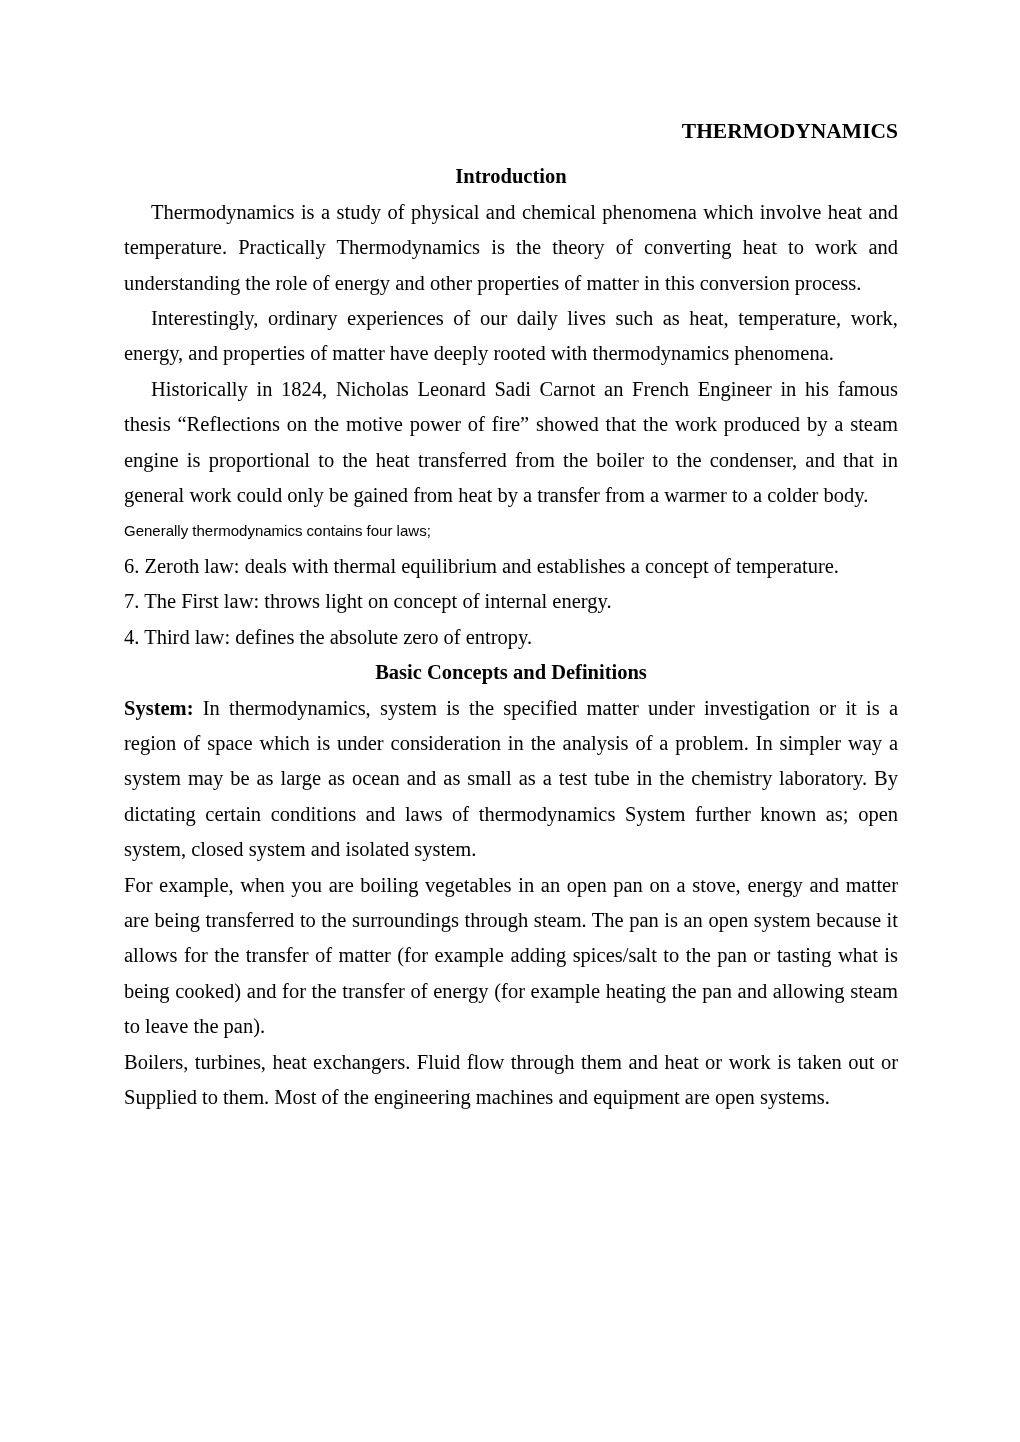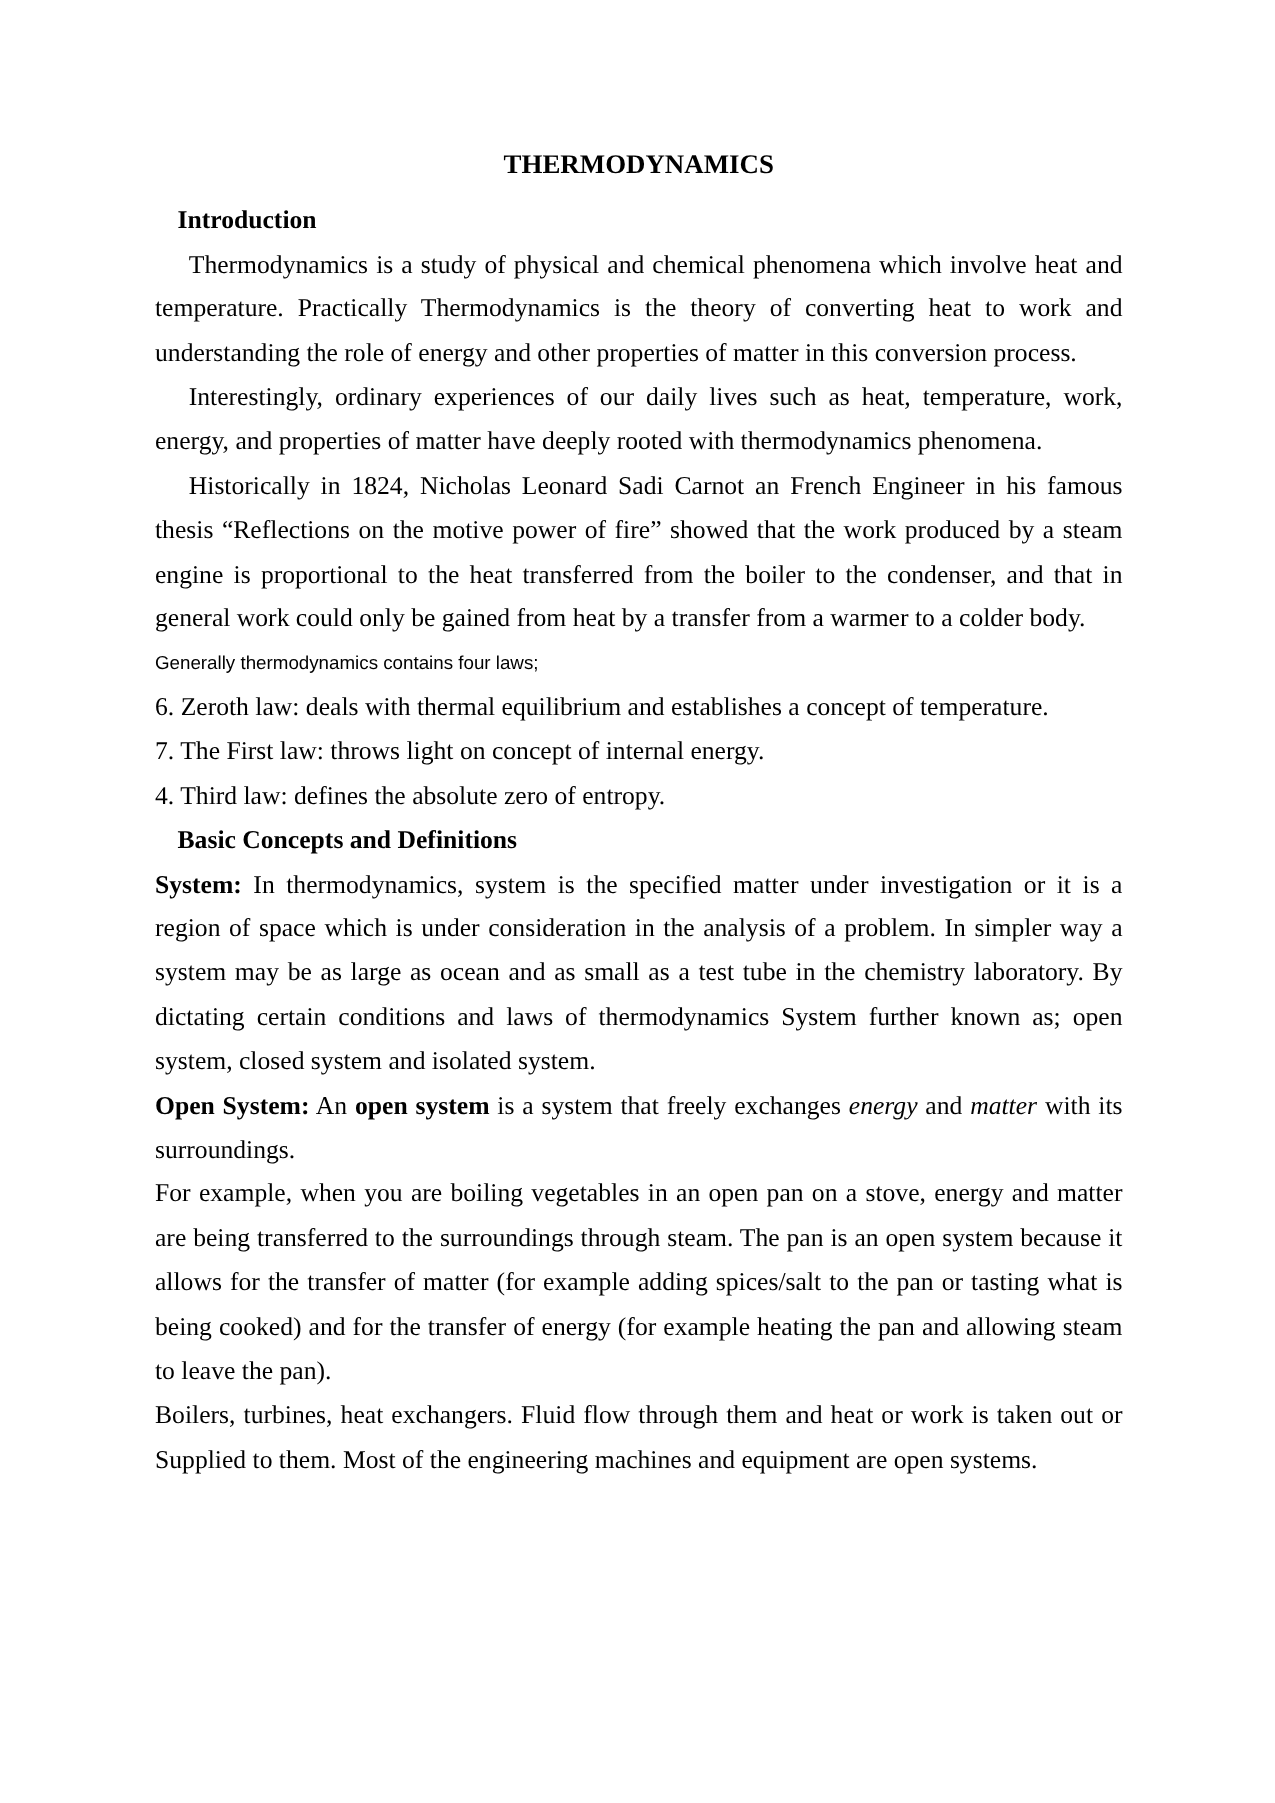--- a/index.html
+++ b/index.html
@@ -19,59 +19,57 @@
     box-sizing: border-box;
     padding: 114px 122px 0 124px;
     color: #000000;
     font-size: 20.5px;
     line-height: 35.4px;
     overflow: hidden;
   }
   .doc-title {
     margin: 0 0 10px 0;
     padding: 0;
-    text-align: center;
+    text-align: right;
     font-weight: bold;
     font-size: 21.5px;
     line-height: 35.4px;
     font-family: "Liberation Serif", serif;
   }
   p.para {
     margin: 0;
     padding: 0;
     text-align: justify;
   }
   p.para.indent {
     text-indent: 27px;
   }
   p.para.sans {
     font-family: "Liberation Sans", sans-serif;
     font-size: 15px;
     text-align: left;
   }
   p.para.heading {
-    text-align: left;
-    margin-left: 18px;
+    text-align: center;
   }
   .b { font-weight: bold; }
   .i { font-style: italic; }
 </style>
 </head>
 <body style="background: rgb(255, 255, 255);">
 
 <div class="page" style="background: rgb(255, 255, 255); color: rgb(0, 0, 0);">
   <h1 class="doc-title">THERMODYNAMICS</h1>
   <div id="doc-body">
       <p class="para heading"><span class="b">Introduction</span></p>
       <p class="para indent"><span>Thermodynamics is a study of physical and chemical phenomena which involve heat and temperature. Practically Thermodynamics is the theory of converting heat to work and understanding the role of energy and other properties of matter in this conversion process.</span></p>
       <p class="para indent"><span>Interestingly, ordinary experiences of our daily lives such as heat, temperature, work, energy, and properties of matter have deeply rooted with thermodynamics phenomena.</span></p>
       <p class="para indent"><span>Historically in 1824, Nicholas Leonard Sadi Carnot an French Engineer in his famous thesis “Reflections on the motive power of fire” showed that the work produced by a steam engine is proportional to the heat transferred from the boiler to the condenser, and that in general work could only be gained from heat by a transfer from a warmer to a colder body.</span></p>
       <p class="para sans"><span>Generally thermodynamics contains four laws;</span></p>
       <p class="para body"><span>6. Zeroth law:  deals with thermal equilibrium and establishes a concept of temperature.</span></p>
       <p class="para body"><span>7. The First law: throws light on concept of internal energy.</span></p>
       <p class="para body"><span>4. Third law: defines the absolute zero of entropy.</span></p>
       <p class="para heading"><span class="b">Basic Concepts and Definitions</span></p>
       <p class="para body"><span class="b">System:</span><span> In thermodynamics, system is the specified matter under investigation or it is a region of space which is under consideration in the analysis of a problem. In simpler way a system may be as large as ocean and as small as a test tube in the chemistry laboratory. By dictating certain conditions and laws of thermodynamics System further known as; open system, closed system and isolated system.</span></p>
-      <p class="para body"><span class="b">Open System:</span><span> An </span><span class="b">open system</span><span> is a system that freely exchanges </span><span class="i">energy</span><span> and </span><span class="i">matter</span><span> with its surroundings.</span></p>
       <p class="para body"><span>For example, when you are boiling vegetables in an open pan on a stove, energy and matter are being transferred to the surroundings through steam. The pan is an open system because it allows for the transfer of matter (for example adding spices/salt to the pan or tasting what is being cooked) and for the transfer of energy (for example heating the pan and allowing steam to leave the pan).</span></p>
       <p class="para body"><span>Boilers, turbines, heat exchangers. Fluid flow through them and heat or work is taken out or Supplied to them. Most of the engineering machines and equipment are open systems.</span></p>
     </div>
 </div>
 
 </body></html>

